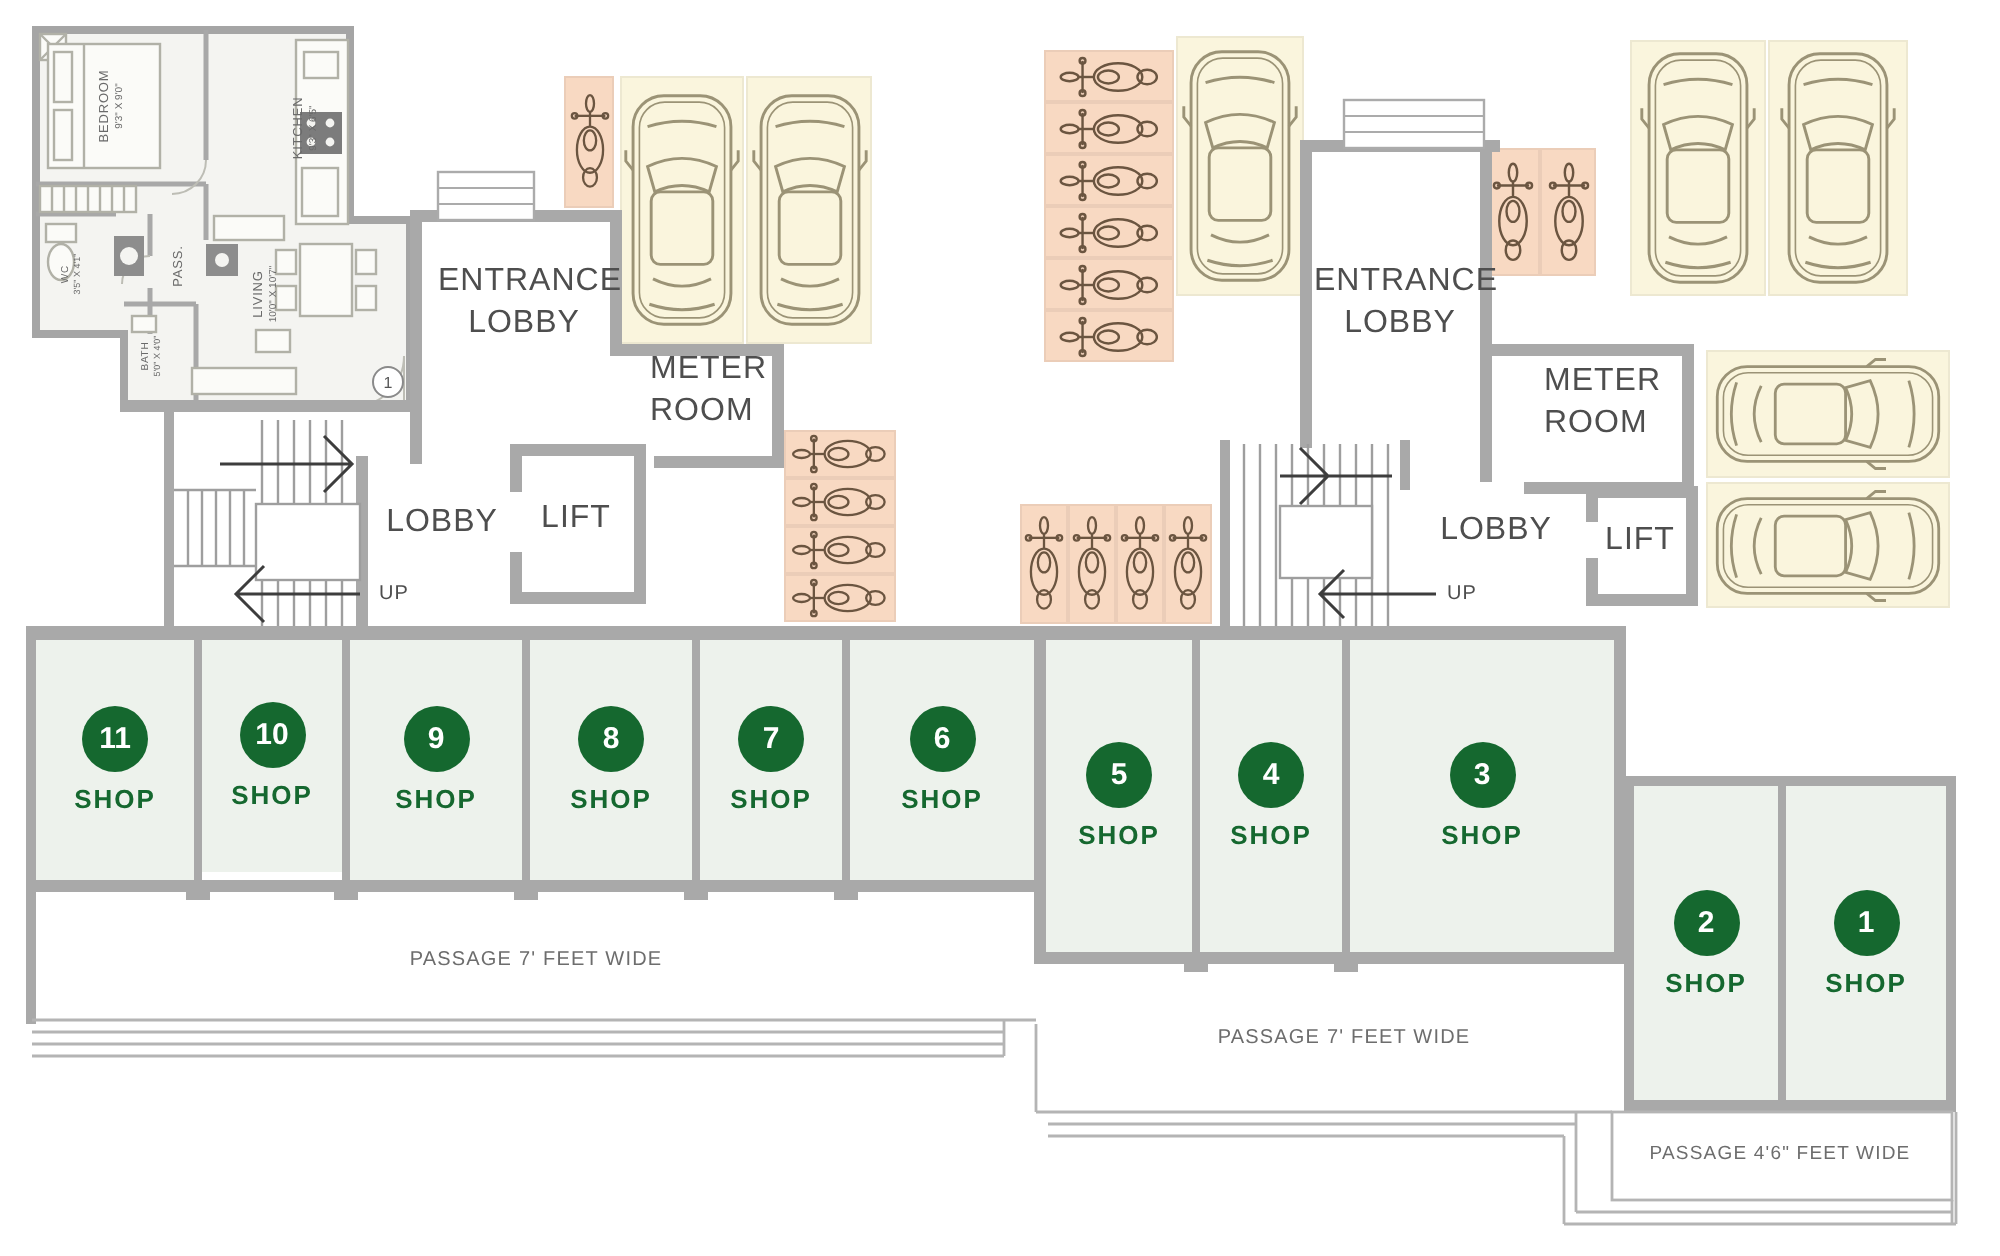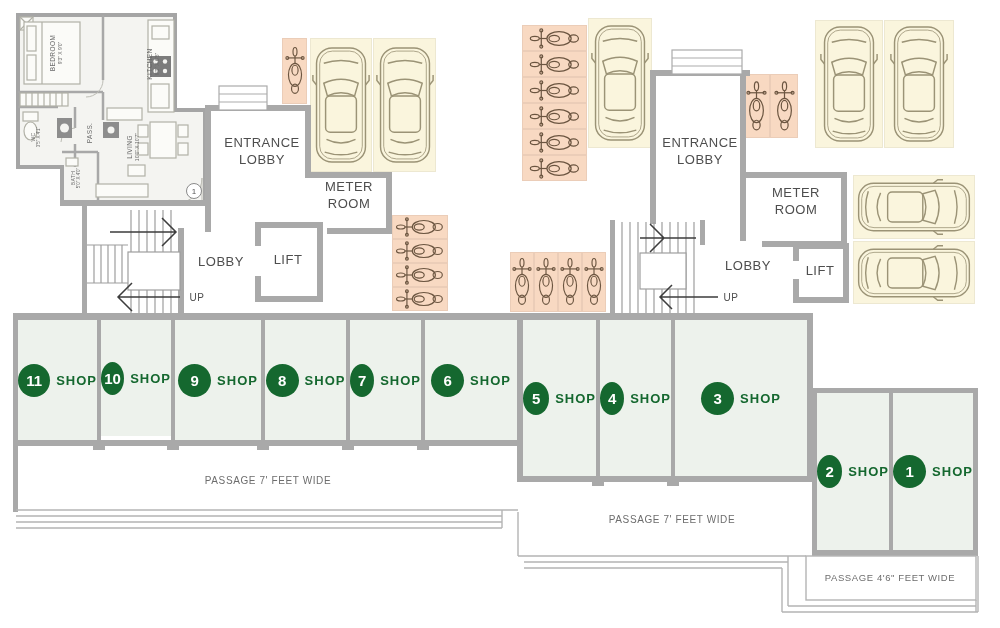--- a/index.html
+++ b/index.html
@@ -1,34 +1,34 @@
 <!DOCTYPE html>
 <html><head>
 <meta charset="utf-8">
 <style>
   html,body{margin:0;padding:0;background:#fff;}
   #canvas{position:relative;width:1000px;height:628px;background:#ffffff;overflow:hidden;
           font-family:"Liberation Sans",sans-serif;}
   .abs{position:absolute;}
   svg.layer{position:absolute;left:0;top:0;pointer-events:none;}
   
-  .lbl{position:absolute;transform:translate(-50%,-50%);color:#4e4e4e;font-size:13px;
+  .lbl{position:absolute;transform:translate(-50%,-50%);color:#4e4e4e;font-size:16px;
        letter-spacing:.5px;line-height:1.3;text-align:center;}
   .plbl{position:absolute;transform:translate(-50%,-50%);color:#6d6d6d;font-size:10px;
        letter-spacing:.6px;white-space:nowrap;}
   .rlbl{position:absolute;transform:translate(-50%,-50%) rotate(-90deg);color:#6a6a6a;
        text-align:center;line-height:1.25;white-space:nowrap;}
   .rlbl .rn{font-size:6.5px;letter-spacing:.4px;}
   .rlbl .rd{font-size:5px;}
   .rlbl.tiny .rn{font-size:5px;}
   .rlbl.tiny .rd{font-size:4.5px;}
   .unitnum{position:absolute;width:14px;height:14px;border:1.5px solid #8a8a8a;border-radius:50%;
        color:#555;font-size:8px;display:flex;align-items:center;justify-content:center;background:#fff;}
   
-  .shop{position:absolute;background:#edf2ec;display:flex;flex-direction:row;
+  .shop{position:absolute;background:#edf2ec;display:flex;flex-direction:column;
         align-items:center;justify-content:center;gap:6px;}
   .snum{width:33px;height:33px;border-radius:50%;background:#15682f;color:#fff;
         font-size:15px;font-weight:bold;display:flex;align-items:center;justify-content:center;}
   .stxt{color:#15682f;font-size:13px;font-weight:bold;letter-spacing:1px;}
   
   .stall{position:absolute;display:flex;align-items:center;justify-content:center;
          box-shadow:inset 0 0 0 1px rgba(0,0,0,0.05);}
   .stall.car{background:#faf5dd;}
   .stall.sc{background:#f8d9c2;}
 </style>

